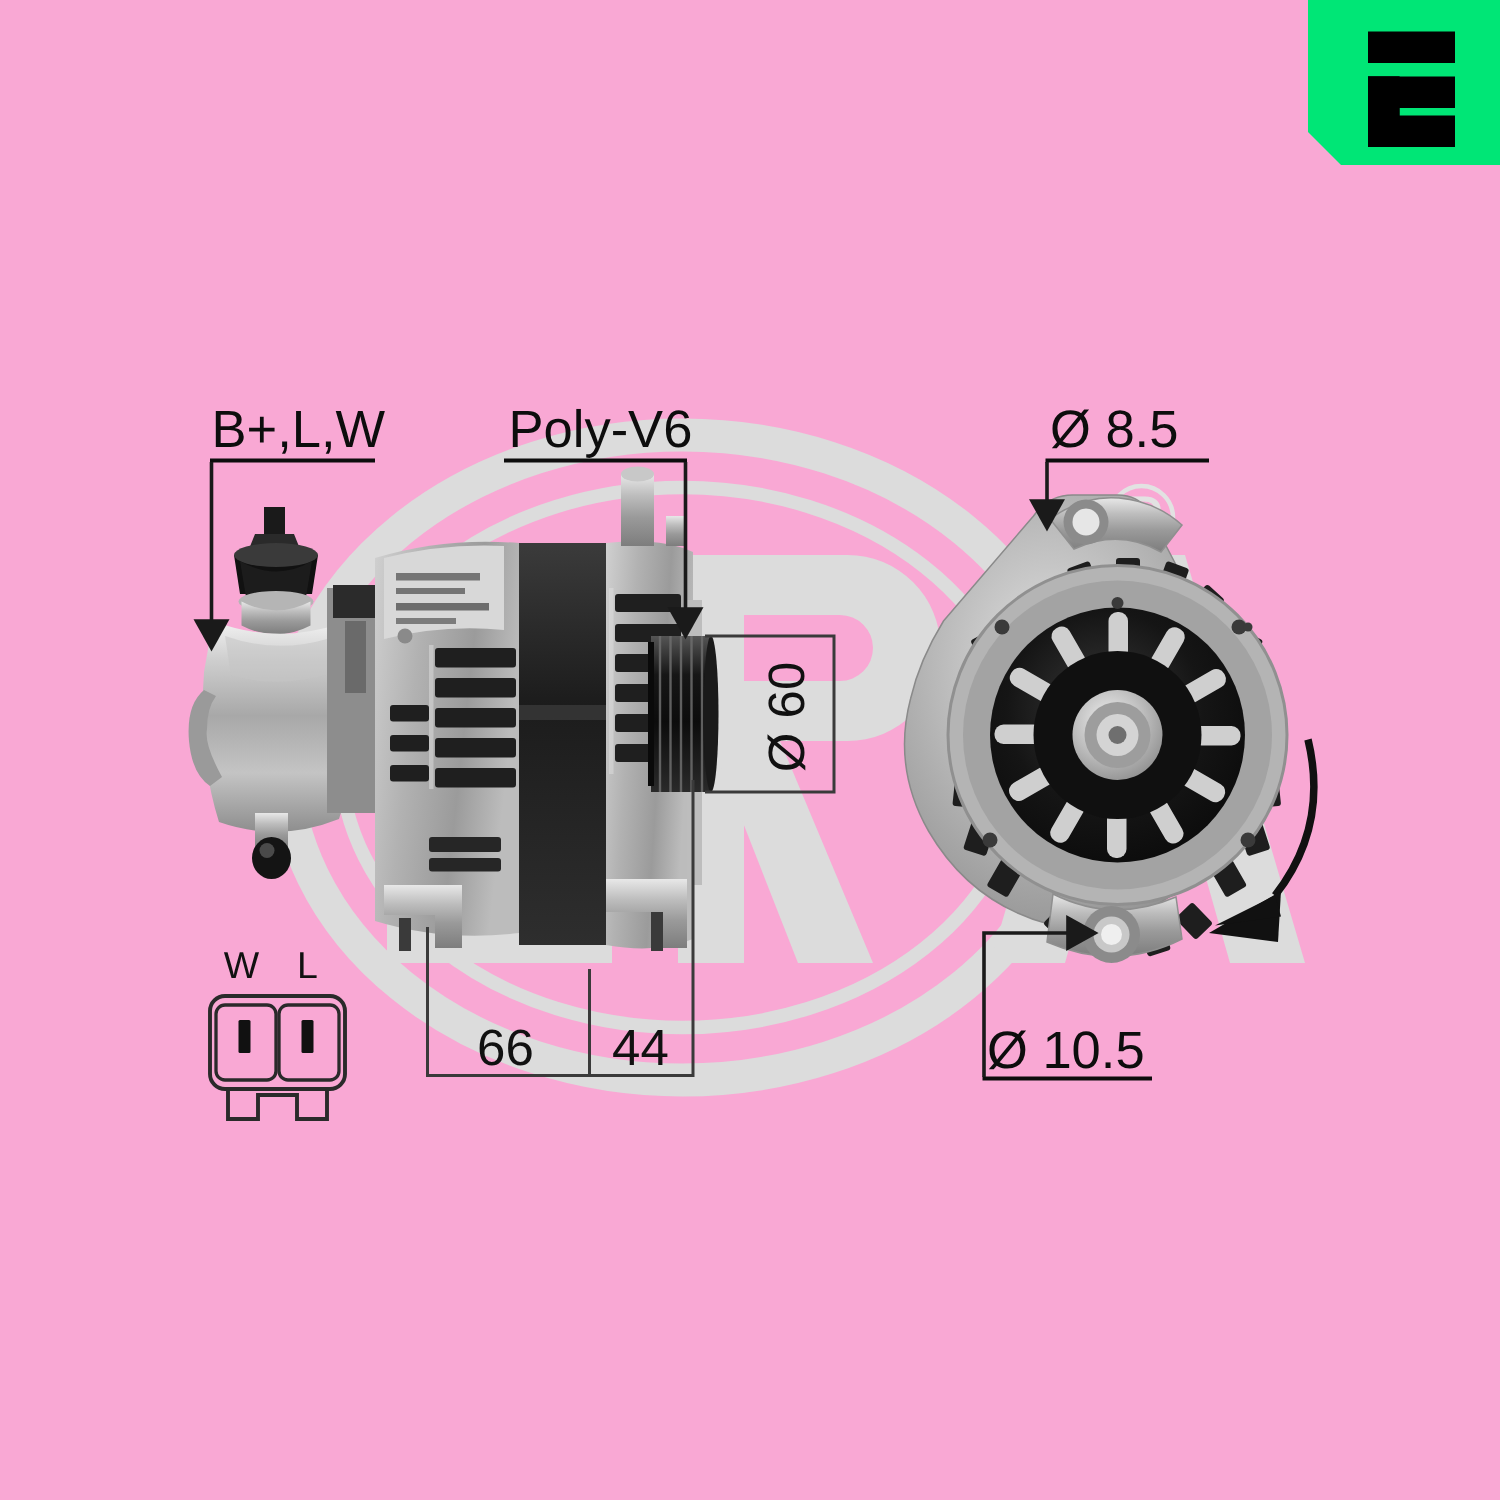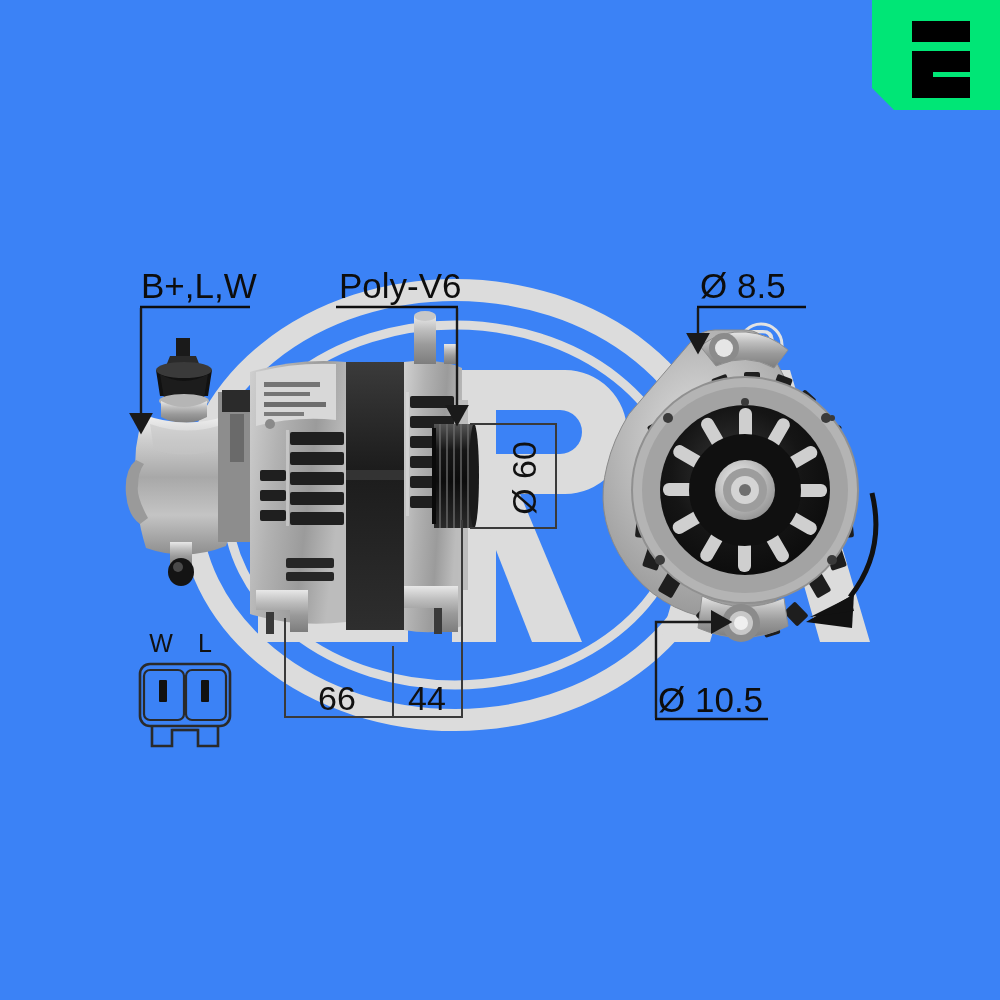--- a/index.html
+++ b/index.html
@@ -4,21 +4,21 @@
 <style>
   html, body {
     margin: 0;
     padding: 0;
     background: #ffffff;
   }
   #page {
     position: relative;
     width: 1000px;
     height: 1000px;
-    background: #3b82f6;
+    background: #f9a8d4;
     overflow: hidden;
     font-family: "Liberation Sans", sans-serif;
   }
   svg.layer {
     position: absolute;
     left: 0;
     top: 0;
     width: 1000px;
     height: 1000px;
   }

